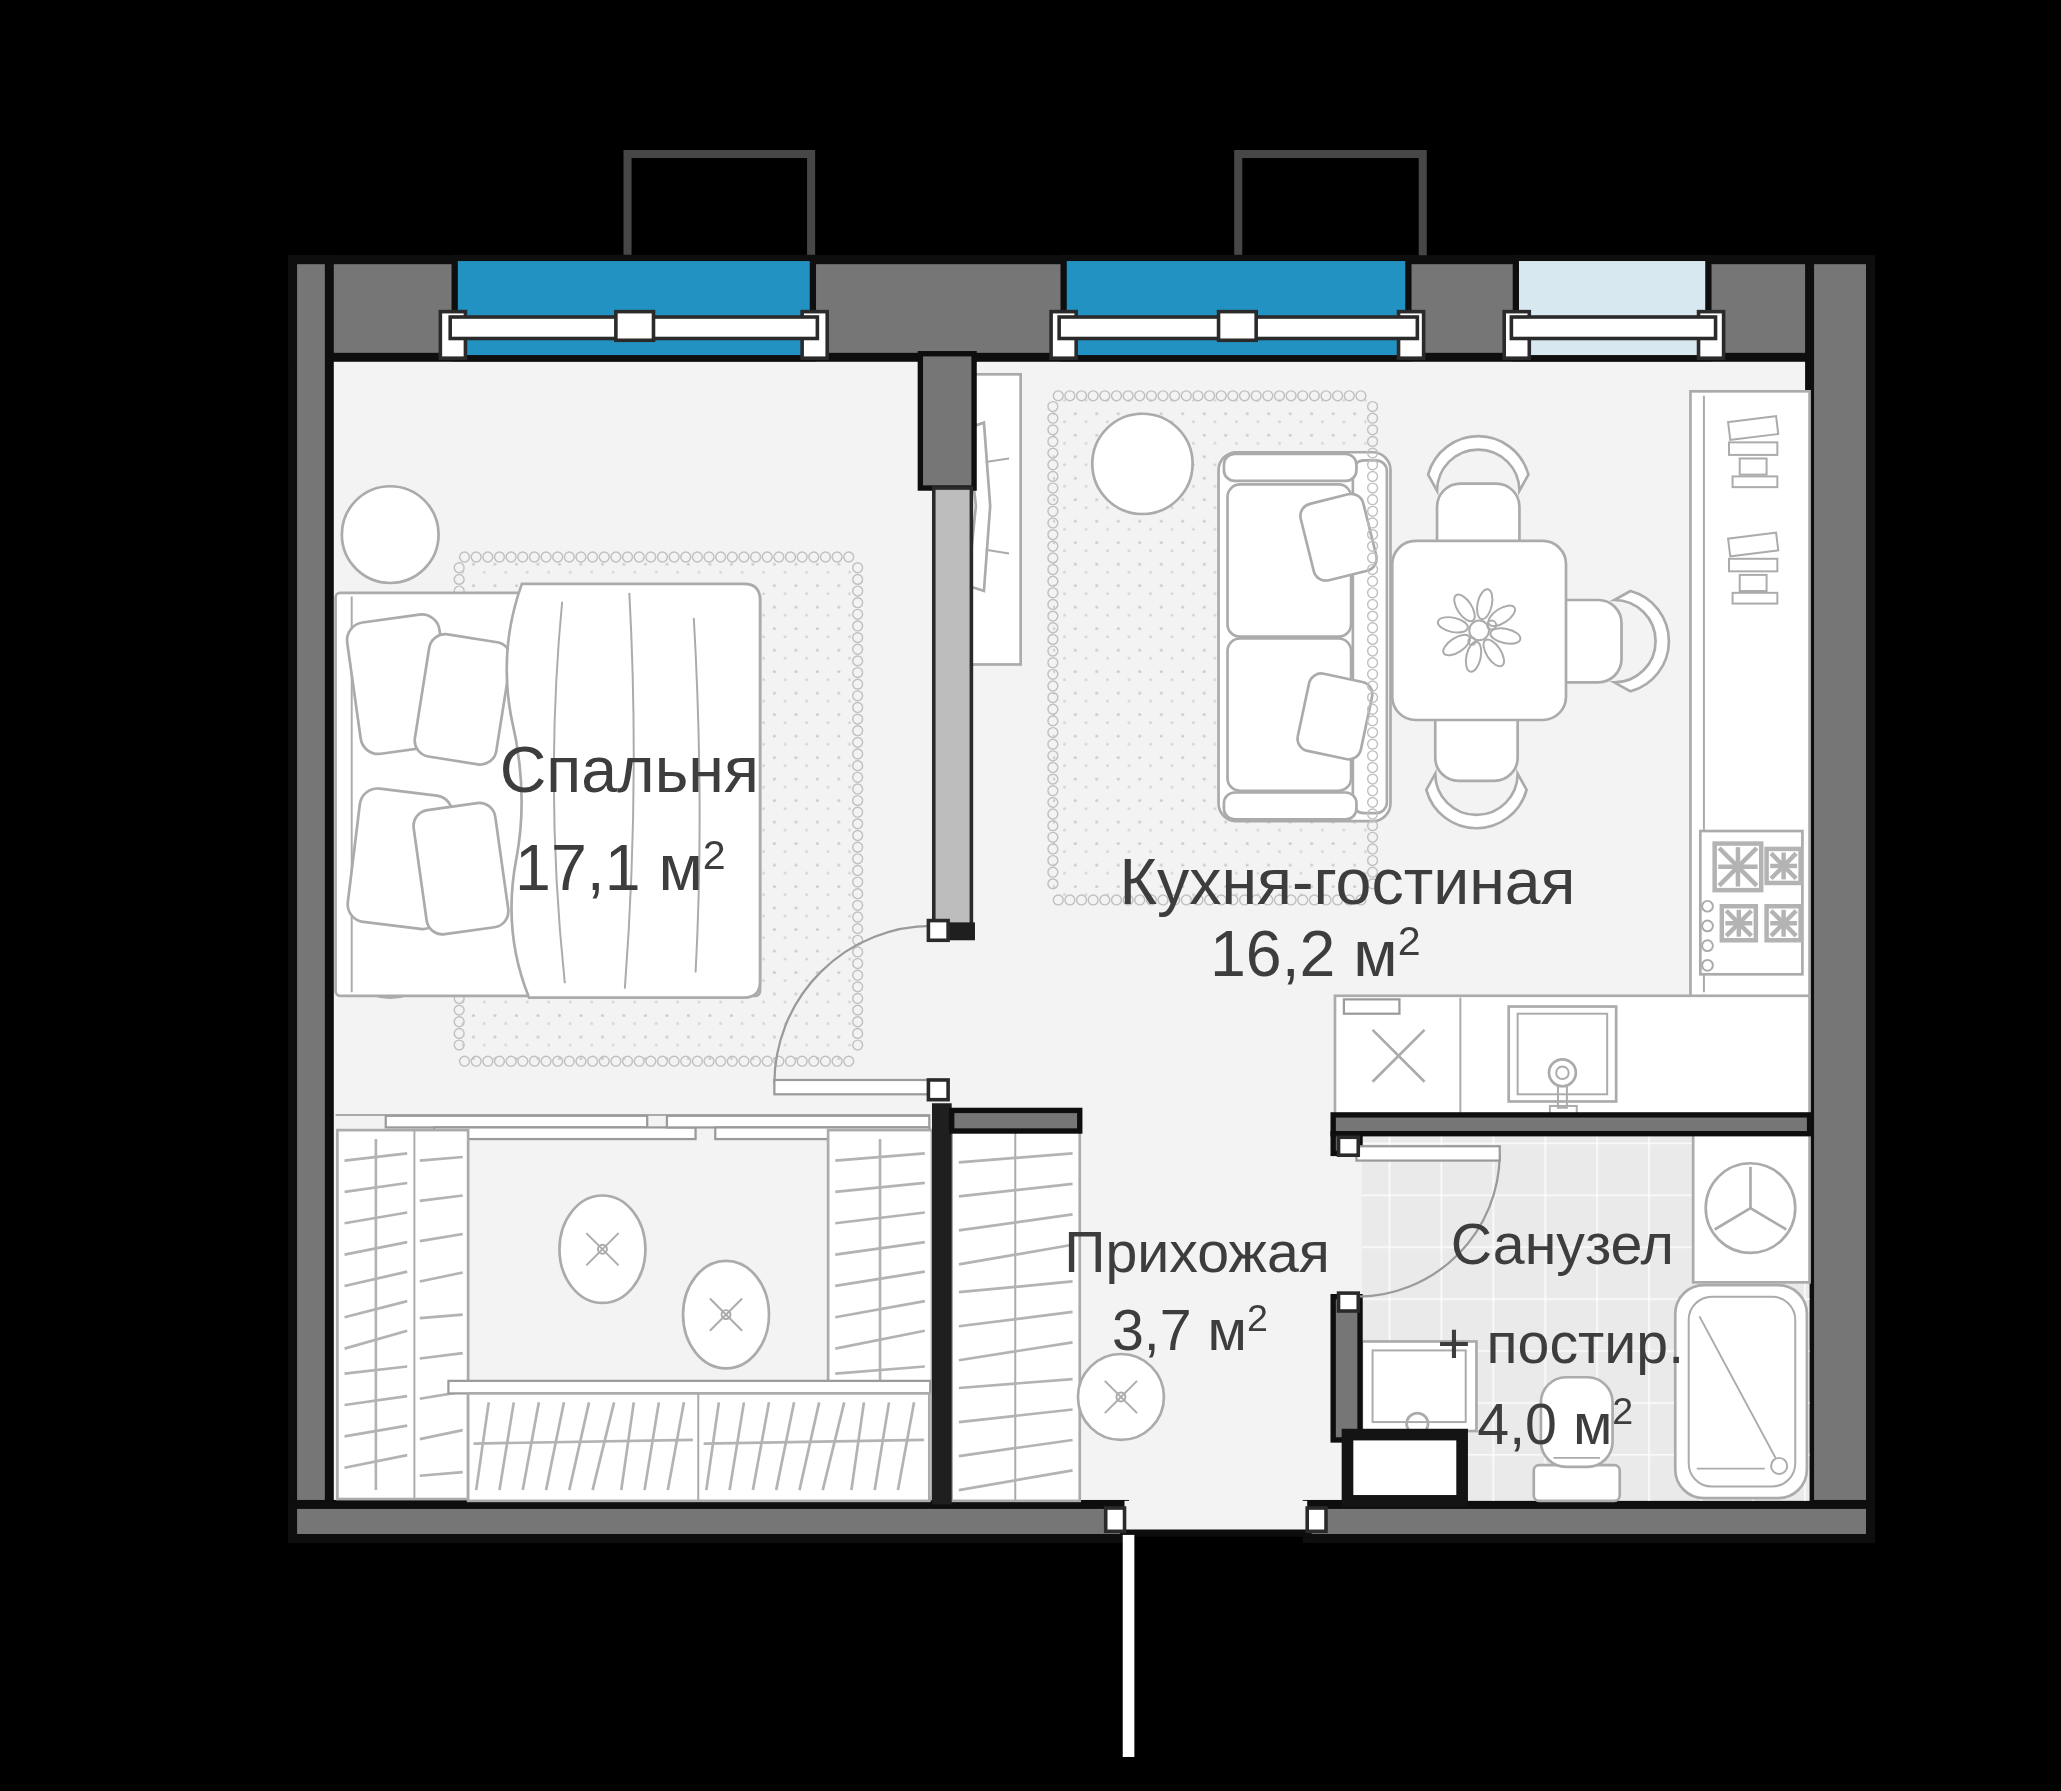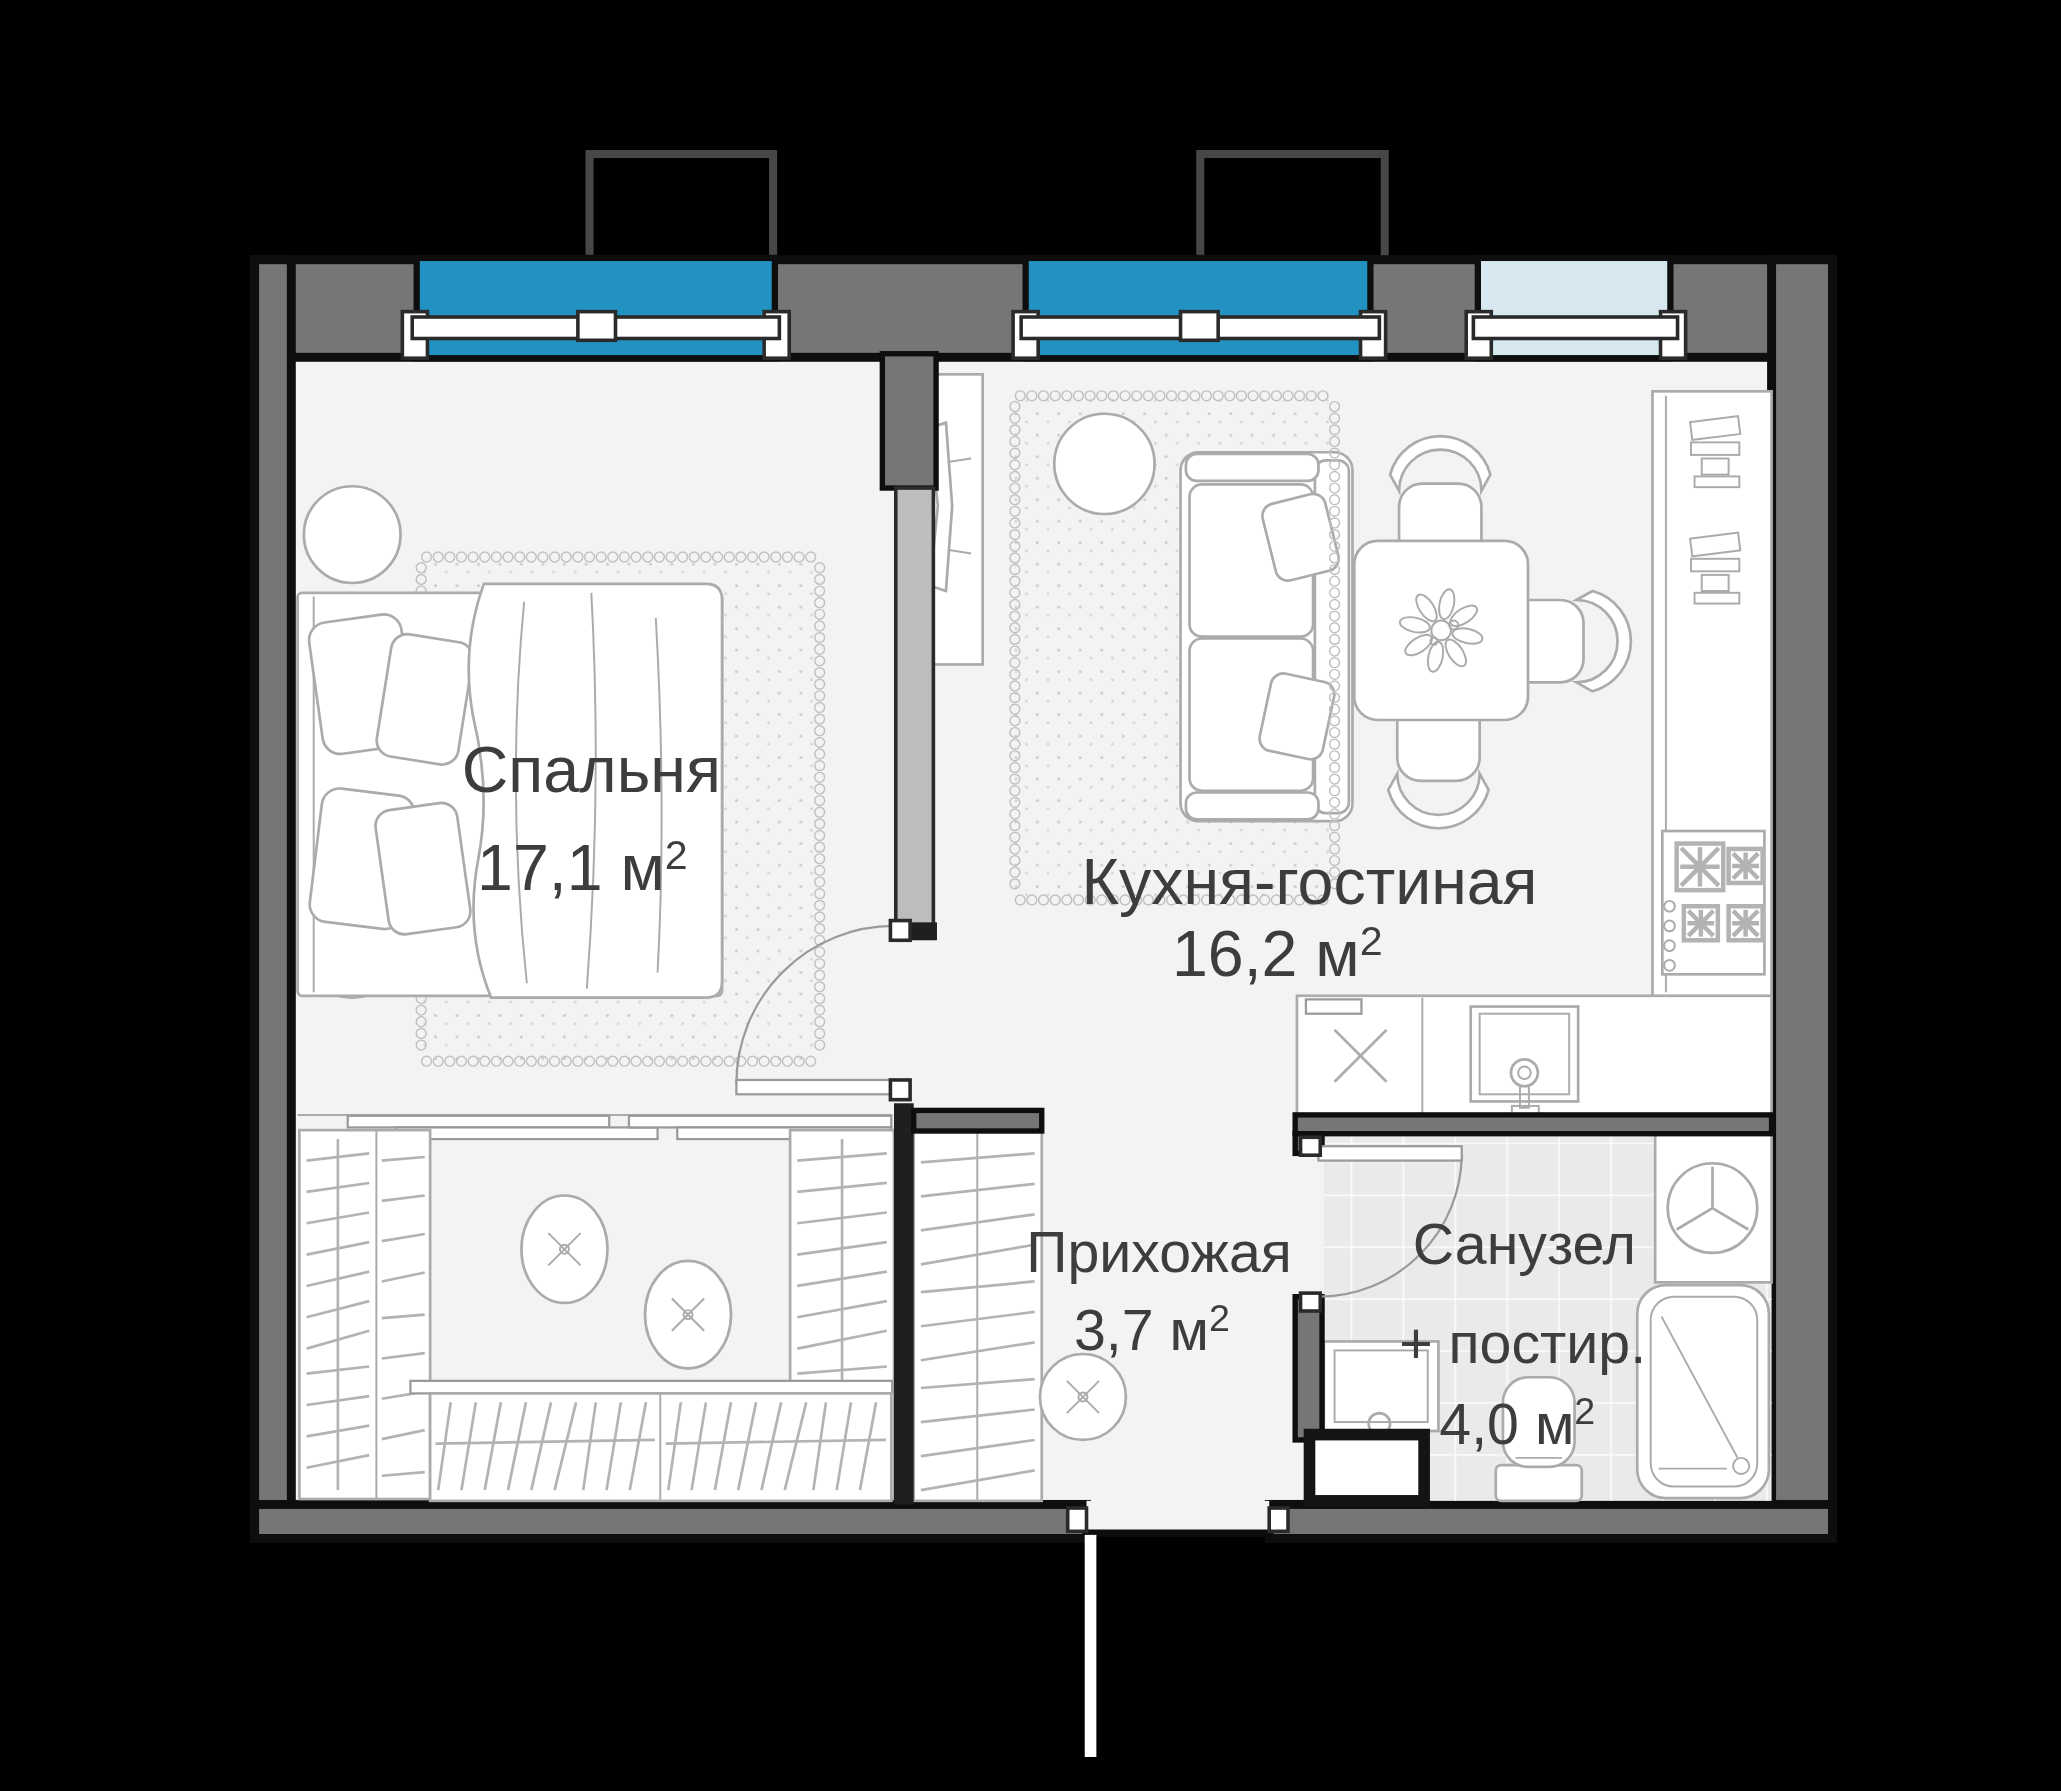--- a/index.html
+++ b/index.html
@@ -1,16 +1,16 @@
 <!DOCTYPE html>
 <html style="--background: #000000; --wall: #767676; --wall-outline: #0e0e0e; --floor: #f3f3f3; --tile: #eaeaea; --furniture: #ababab; --rug: #c0c0c0; --text: #3d3d3d; --window-active: #2192c1; --window-light: #d8e8f1; --balcony: #474747;font-size:14.3px"><head>
 <meta charset="utf-8">
 <style>
   html,body{margin:0;padding:0;background:#000;}
-  .stage{position:relative;width:1932px;height:1791px;background:var(--background,#000);overflow:hidden;}
+  .stage{position:relative;width:1932px;height:1791px;background:var(--background,#000);overflow:hidden;padding-left:38px;}
   svg{display:block;width:2062px;height:1791px;}
   .balc{fill:none;stroke:var(--balcony,#474747);stroke-width:9;}
   .floor{fill:var(--floor,#f3f3f3);}
   .tilebase{fill:var(--tile,#eaeaea);}
   .wall{fill:var(--wall,#767676);stroke:var(--wall-outline,#0e0e0e);stroke-width:10;}
   .wall2{fill:var(--wall,#767676);stroke:var(--wall-outline,#0e0e0e);stroke-width:6;}
   .pocket{fill:#bdbdbd;stroke:#2a2a2a;stroke-width:4;}
   .blackwall{fill:#1f1f1f;}
   .win{stroke:var(--wall-outline,#0e0e0e);stroke-width:7;}
   .win-a{fill:var(--window-active,#2192c1);}

